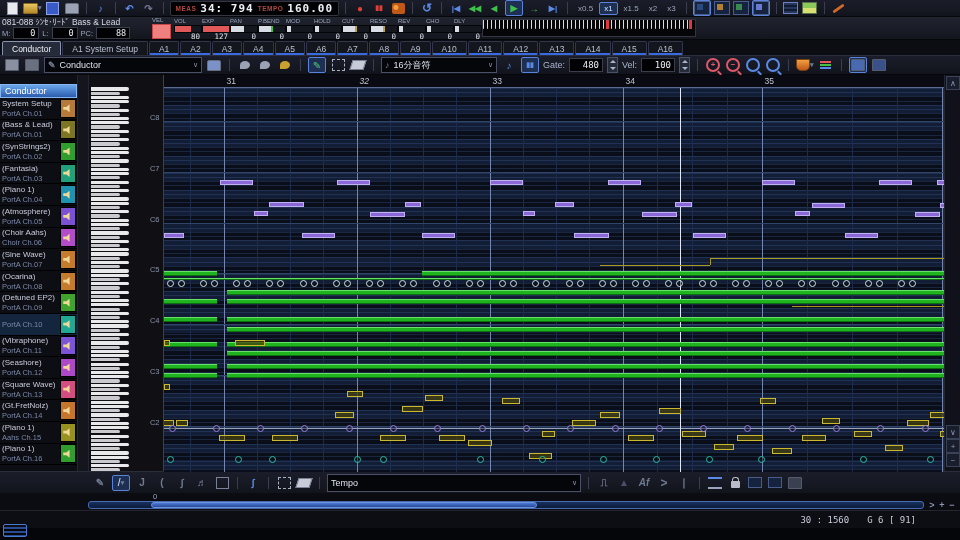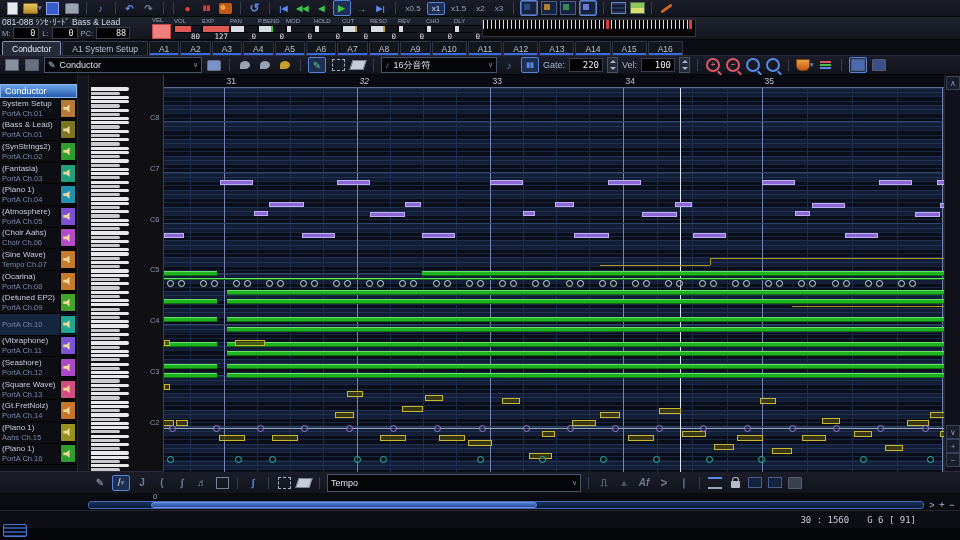--- a/index.html
+++ b/index.html
@@ -158,20 +158,26 @@
       </div>
     <div class="tbtn">
         <div class="icprint"></div>
       </div>
     <div class="sep"></div>
     <div class="tbtn glyph-blue">♪</div>
     <div class="sep"></div>
     <div class="tbtn glyph-blue">↶</div>
     <div class="tbtn glyph-dim">↷</div>
     <div class="sep"></div>
+    <div class="dispbox">
+      <span class="displabel">MEAS</span>
+      <span class="dispval">34: 794</span>
+      <span class="displabel">TEMPO</span>
+      <span class="dispval">160.00</span>
+    </div>
     <div class="sep"></div>
     <div class="tbtn glyph-red">●</div>
     <div class="tbtn glyph-red" style="font-size:7px">▮▮</div>
     <div class="tbtn">
         <div class="icmixer"></div>
       </div>
     <div class="sep"></div>
     <div class="tbtn glyph-blue" style="font-size:12px">↺</div>
     <div class="sep"></div>
     <div class="tbtn glyph-blue" style="font-size:8px">|◀</div>
@@ -384,21 +390,21 @@
       </div>
     <div class="sep"></div>
     <div class="combo" style="width:108px">
       <span class="glyph-dim">♪</span>
       <span style="flex:1">16分音符</span>
       <span class="arrow">∨</span>
     </div>
     <div class="tbtn glyph-blue">♪</div>
     <div class="tbtn pressed glyph-blue" style="font-size:7px">▮▮</div>
     <span style="color:#aab4cc;font-size:9px">Gate:</span>
-    <div class="numbox">220</div>
+    <div class="numbox">480</div>
     <div class="spin">
         <i class="up"></i>
         <i class="dn"></i>
       </div>
     <span style="color:#aab4cc;font-size:9px">Vel:</span>
     <div class="numbox">100</div>
     <div class="spin">
         <i class="up"></i>
         <i class="dn"></i>
       </div>
@@ -503,21 +509,21 @@
               <div class="tname">(Choir Aahs)</div>
               <div class="tport">Choir  Ch.06</div>
             </div>
             <div class="ticon" style="background: rgb(178, 76, 200);">
               <div class="spk"></div>
             </div>
           </div>
           <div class="trow">
             <div class="ttext">
               <div class="tname">(Sine Wave)</div>
-              <div class="tport">Tempo  Ch.07</div>
+              <div class="tport">PortA  Ch.07</div>
             </div>
             <div class="ticon" style="background: rgb(197, 123, 46);">
               <div class="spk"></div>
             </div>
           </div>
           <div class="trow">
             <div class="ttext">
               <div class="tname">(Ocarina)</div>
               <div class="tport">PortA  Ch.08</div>
             </div>

